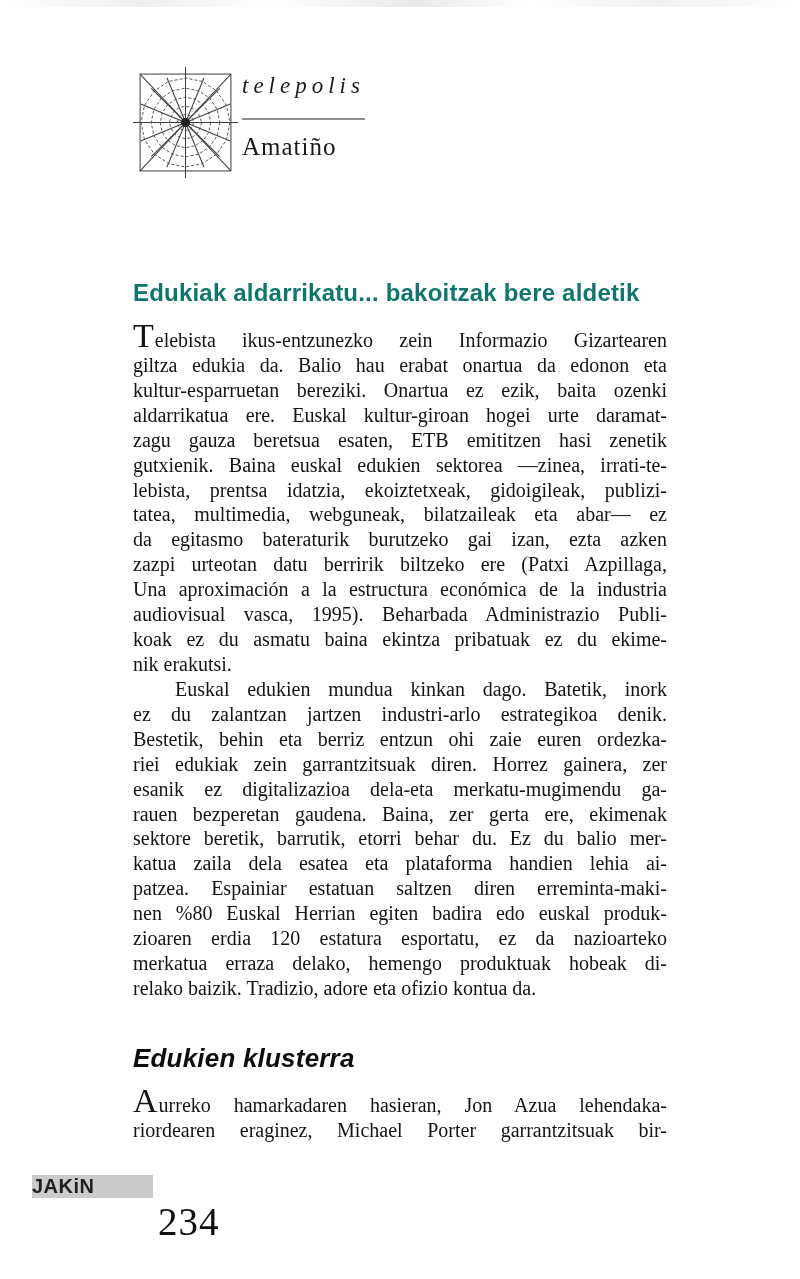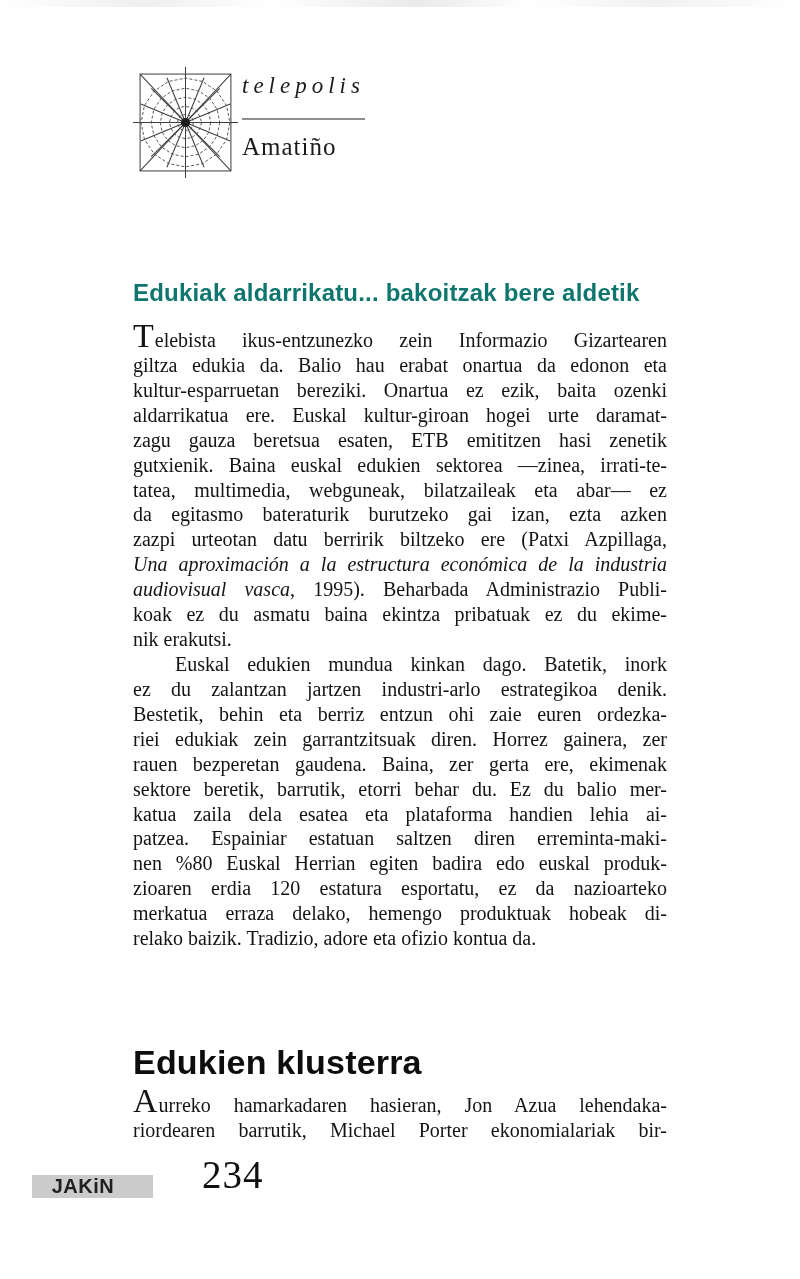--- a/index.html
+++ b/index.html
@@ -24,46 +24,46 @@
     font-size:25px;letter-spacing:1px;color:#1a1a1a;
   }
   
   .h1{
     position:absolute;left:133px;top:279px;width:540px;
     font-family:"Liberation Sans",sans-serif;font-weight:700;font-size:24px;
     color:#0f766e;letter-spacing:.2px;
   }
   .h2{
     position:absolute;left:133px;top:1043px;width:540px;
-    font-family:"Liberation Sans",sans-serif;font-weight:700;font-size:34px;
-    color:#0d0d0d;letter-spacing:.2px;
+    font-family:"Liberation Sans",sans-serif;font-weight:700;font-size:26px;
+    color:#0d0d0d;letter-spacing:.2px;font-style:italic;
   }
   
   .body-block{position:absolute;left:133px;width:534px;font-size:20px;}
   #body1{top:328px;}
   #body2{top:1093px;}
   .tline{
     height:24.93px;line-height:24.93px;white-space:normal;
     text-align:justify;text-align-last:justify;
   }
   .tline.last{text-align-last:left;}
   .tline.indent{padding-left:42px;}
   .initcap{font-size:34px;line-height:0;letter-spacing:0;padding-right:1px;}
-  .it{font-style:italic;}
+  .it{}
   
   .journal-badge{
     position:absolute;left:32px;top:1175px;width:121px;height:23px;
     background:#cbcbcb;color:#1f1f1f;
     font-family:"Liberation Sans",sans-serif;font-weight:700;font-size:20px;
-    line-height:23px;text-align:center;box-sizing:border-box;padding-right:19px;
+    line-height:23px;text-align:left;box-sizing:border-box;padding-right:19px;
     letter-spacing:.5px;
   }
   .page-number{
-    position:absolute;left:158px;top:1156px;
-    font-size:39px;line-height:38px;color:#101010;letter-spacing:1px;margin-left:44px;
+    position:absolute;left:158px;top:1203px;
+    font-size:39px;line-height:38px;color:#101010;letter-spacing:1px;
   }
   svg .web-stroke{stroke:#3d3d3d;stroke-width:1;fill:none;}
   svg .web-ring{stroke:#4a4a4a;stroke-width:.9;fill:none;stroke-dasharray:3 2;}
 </style>
 </head>
 <body>
 
 <div class="page">
   <div class="scan-noise"></div>
 
@@ -101,41 +101,43 @@
   <div class="author">Amatiño</div>
 
   <div class="h1">Edukiak aldarrikatu... bakoitzak bere aldetik</div>
   <div class="body-block" id="body1">
       <div class="tline"><span class="initcap">T</span><span>elebista ikus-entzunezko zein Informazio Gizartearen</span></div>
       <div class="tline"><span>giltza edukia da. Balio hau erabat onartua da edonon eta</span></div>
       <div class="tline"><span>kultur-esparruetan bereziki. Onartua ez ezik, baita ozenki</span></div>
       <div class="tline"><span>aldarrikatua ere. Euskal kultur-giroan hogei urte daramat-</span></div>
       <div class="tline"><span>zagu gauza beretsua esaten, ETB emititzen hasi zenetik</span></div>
       <div class="tline"><span>gutxienik. Baina euskal edukien sektorea —zinea, irrati-te-</span></div>
+      <div class="tline"><span>lebista, prentsa idatzia, ekoiztetxeak, gidoigileak, publizi-</span></div>
       <div class="tline"><span>tatea, multimedia, webguneak, bilatzaileak eta abar— ez</span></div>
       <div class="tline"><span>da egitasmo bateraturik burutzeko gai izan, ezta azken</span></div>
       <div class="tline"><span>zazpi urteotan datu berririk biltzeko ere (Patxi Azpillaga,</span></div>
       <div class="tline"><span class="it">Una aproximación a la estructura económica de la industria</span></div>
       <div class="tline"><span class="it">audiovisual vasca</span><span>, 1995). Beharbada Administrazio Publi-</span></div>
       <div class="tline"><span>koak ez du asmatu baina ekintza pribatuak ez du ekime-</span></div>
       <div class="tline last"><span>nik erakutsi.</span></div>
       <div class="tline indent"><span>Euskal edukien mundua kinkan dago. Batetik, inork</span></div>
       <div class="tline"><span>ez du zalantzan jartzen industri-arlo estrategikoa denik.</span></div>
       <div class="tline"><span>Bestetik, behin eta berriz entzun ohi zaie euren ordezka-</span></div>
       <div class="tline"><span>riei edukiak zein garrantzitsuak diren. Horrez gainera, zer</span></div>
+      <div class="tline"><span>esanik ez digitalizazioa dela-eta merkatu-mugimendu ga-</span></div>
       <div class="tline"><span>rauen bezperetan gaudena. Baina, zer gerta ere, ekimenak</span></div>
       <div class="tline"><span>sektore beretik, barrutik, etorri behar du. Ez du balio mer-</span></div>
       <div class="tline"><span>katua zaila dela esatea eta plataforma handien lehia ai-</span></div>
       <div class="tline"><span>patzea. Espainiar estatuan saltzen diren erreminta-maki-</span></div>
       <div class="tline"><span>nen %80 Euskal Herrian egiten badira edo euskal produk-</span></div>
       <div class="tline"><span>zioaren erdia 120 estatura esportatu, ez da nazioarteko</span></div>
       <div class="tline"><span>merkatua erraza delako, hemengo produktuak hobeak di-</span></div>
       <div class="tline last"><span>relako baizik. Tradizio, adore eta ofizio kontua da.</span></div>
     </div>
   <div class="h2">Edukien klusterra</div>
   <div class="body-block" id="body2">
       <div class="tline"><span class="initcap">A</span><span>urreko hamarkadaren hasieran, Jon Azua lehendaka-</span></div>
-      <div class="tline"><span>riordearen barrutik, Michael Porter ekonomialariak bir-</span></div>
+      <div class="tline"><span>riordearen eraginez, Michael Porter garrantzitsuak bir-</span></div>
     </div>
 
   <div class="journal-badge">JAKiN</div>
   <div class="page-number">234</div>
 </div>
 
 </body></html>

